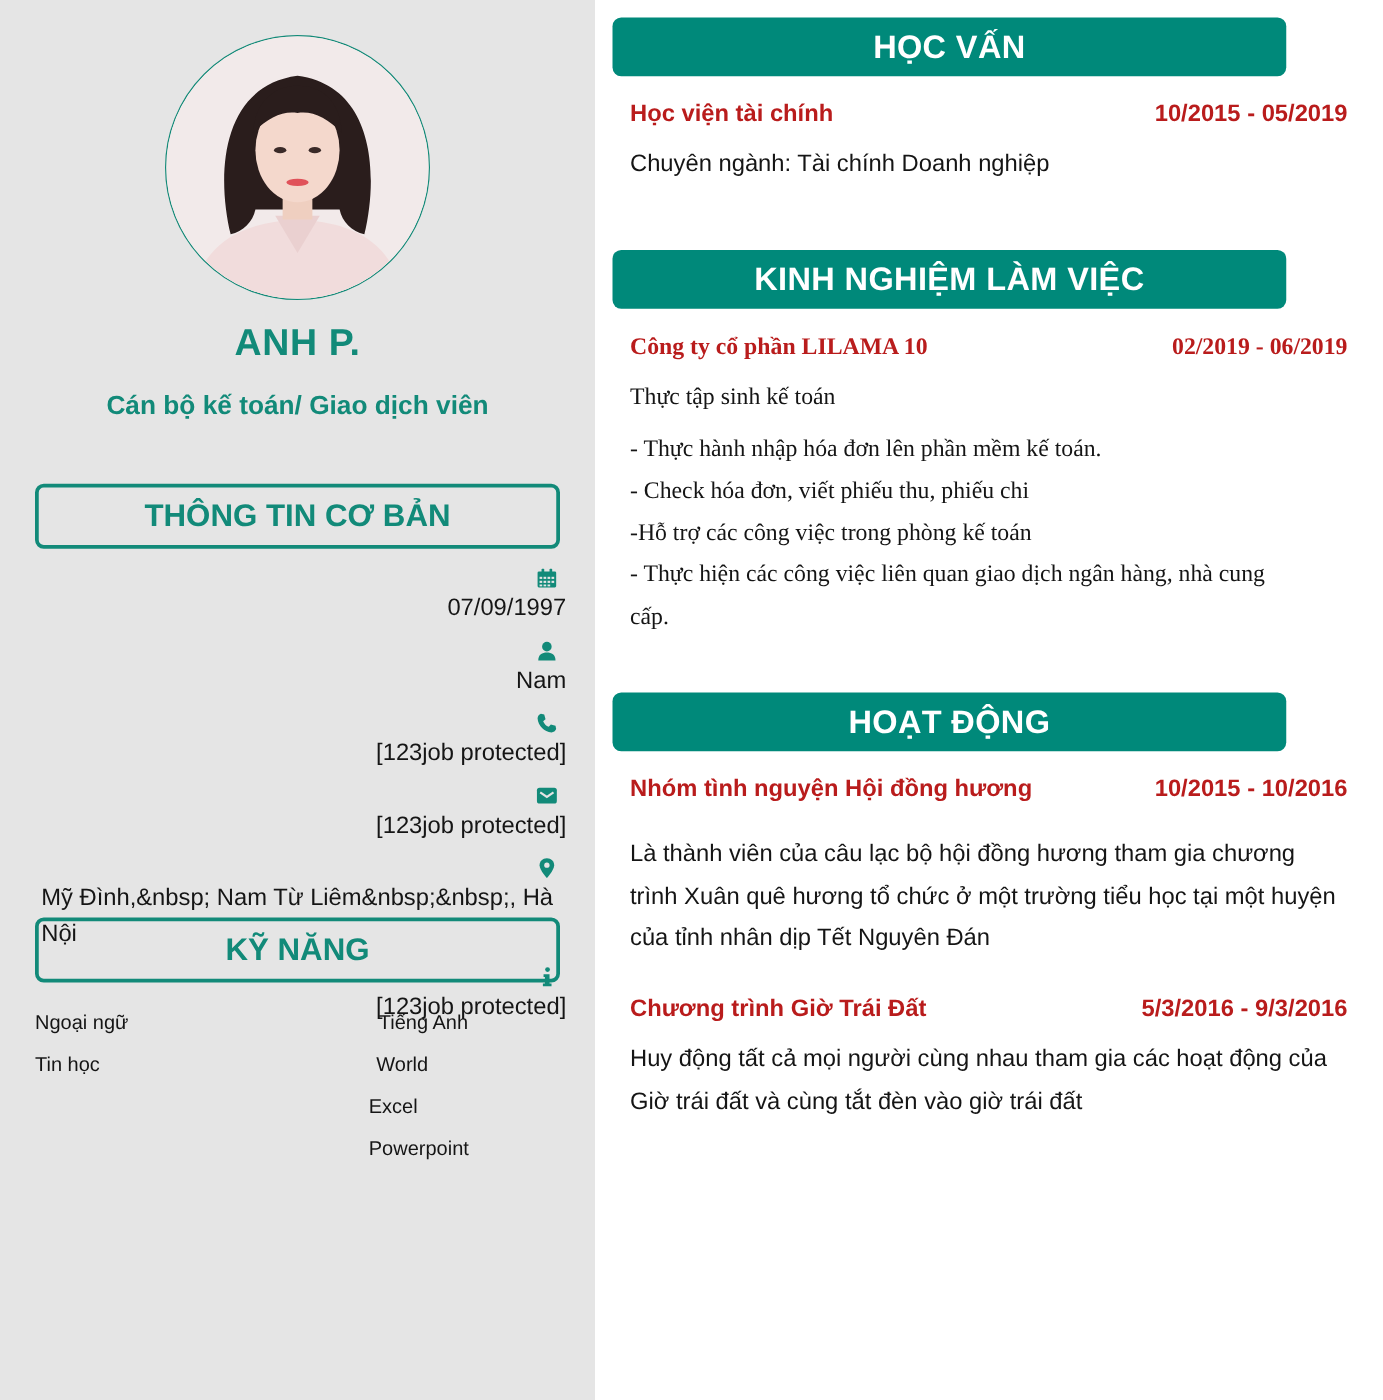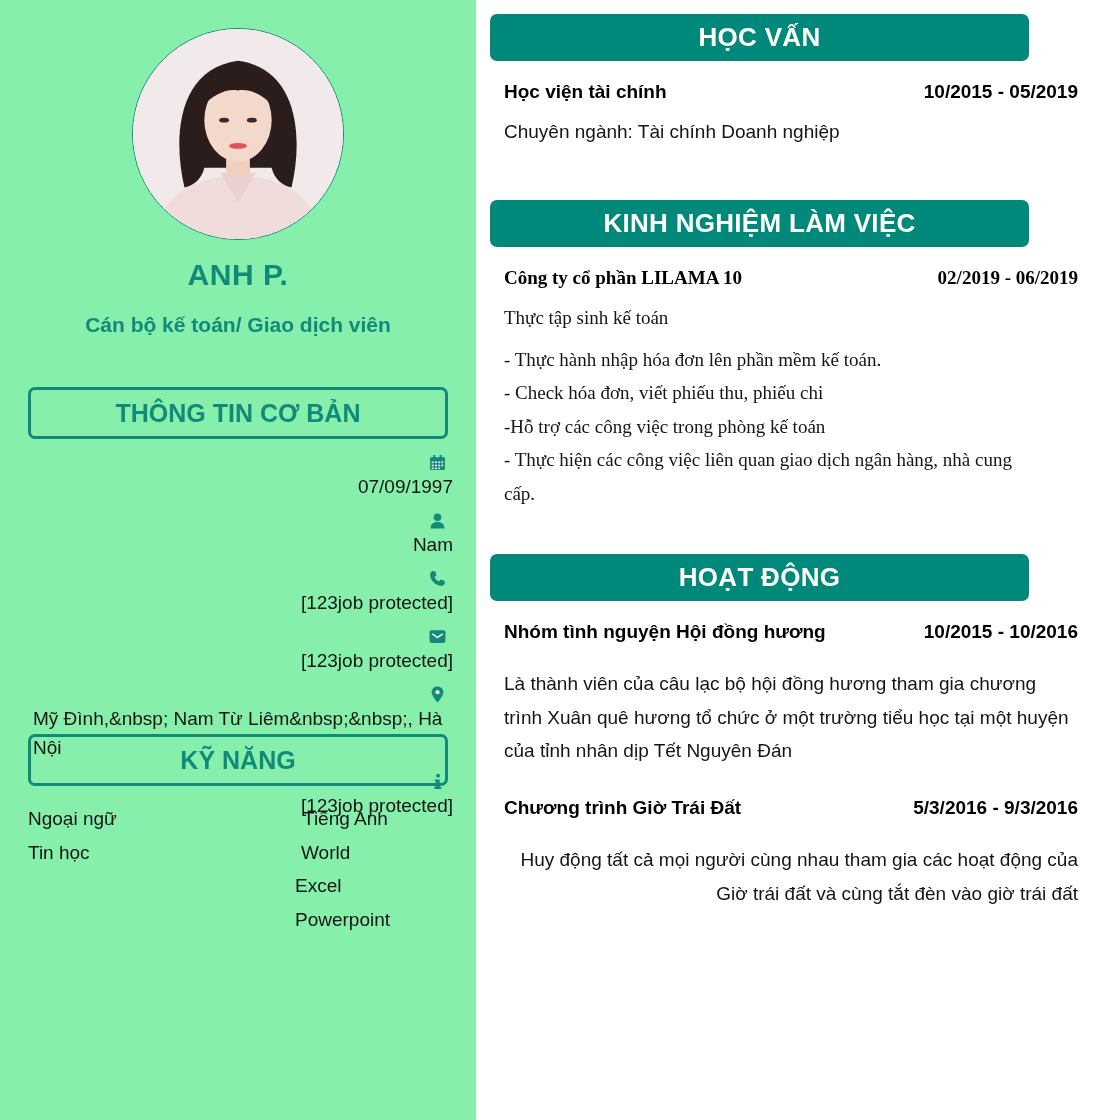--- a/index.html
+++ b/index.html
@@ -1,21 +1,21 @@
 <!DOCTYPE html>
 <html><head>
 <meta charset="utf-8">
 <style>
   * { box-sizing: border-box; margin: 0; padding: 0; }
   html, body { width: 1106px; height: 1120px; background: #ffffff; overflow: hidden; }
   body { font-family: "Liberation Sans", sans-serif; color: #111; position: relative; }
 
   .sidebar {
     position: absolute; left: 0; top: 0; width: 476px; height: 1120px;
-    background: #86efac;
+    background: #e5e5e5;
   }
   .avatar {
     position: absolute; left: 132px; top: 28px; width: 212px; height: 212px;
     border-radius: 50%; border: 1.5px solid #138a78; overflow: hidden;
     background: #f3ecec;
   }
   .avatar svg { width: 100%; height: 100%; display: block; }
 
   .name {
     position: absolute; left: 0; top: 258px; width: 476px; text-align: center;
@@ -38,34 +38,34 @@
     display: flex; align-items: flex-end; font-size: 19px; line-height: 29px;
     color: #151515; margin-bottom: 9px; flex-direction: column;
   }
   .info-item .ico {
     width: 20px; height: 29px; display: flex; align-items: center; justify-content: center;
     margin-right: 6px; flex: 0 0 20px;
   }
   .info-item .ico svg { width: 17px; height: 17px; fill: #128a79; }
   .info-item .txt { flex: 1; }
 
-  .skills { position: absolute; left: 28px; top: 802px; width: 420px; font-size: 19px; color: #151515; }
+  .skills { position: absolute; left: 28px; top: 802px; width: 420px; font-size: 16px; color: #151515; }
   .skill-row { position: relative; height: 33.5px; line-height: 33.5px; }
   .skill-row .k { position: absolute; left: 0; }
   .skill-row .v { position: absolute; }
 
   .main { position: absolute; left: 476px; top: 0; width: 630px; height: 804px; padding-left: 26px; }
   .bar-heading {
     position: absolute; left: 14px; width: 539px; height: 47px;
     background: #00897a; border-radius: 7px; color: #fff;
     display: flex; align-items: center; justify-content: center;
     font-size: 26px; font-weight: bold; letter-spacing: 0.3px;
   }
   .entry { position: absolute; left: 28px; width: 574px; }
-  .entry-head { position: relative; height: 26px; font-size: 19px; font-weight: bold; color: #000000; }
+  .entry-head { position: relative; height: 26px; font-size: 19px; font-weight: bold; color: #b91c1c; }
   .entry-head .org { position: absolute; left: 0; top: 0; }
   .entry-head .date { position: absolute; right: 0; top: 0; }
   .entry-body { font-size: 19px; line-height: 33.5px; color: #151515; }
   .entry-body p { margin: 0; }
 </style>
 </head>
 <body>
 
 <aside class="sidebar">
   <div class="avatar">
@@ -224,17 +224,17 @@
     <div class="entry-body" style="margin-top:20px;">
       <p>Là thành viên của câu lạc bộ hội đồng hương tham gia chương trình Xuân quê hương tổ chức ở một trường tiểu học tại một huyện của tỉnh nhân dịp Tết Nguyên Đán</p>
     </div>
   </div>
 
   <div class="entry" style="top:797px;">
     <div class="entry-head">
       <span class="org">Chương trình Giờ Trái Đất</span>
       <span class="date">5/3/2016 - 9/3/2016</span>
     </div>
-    <div class="entry-body" style="margin-top:20px;text-align:right;">
+    <div class="entry-body" style="margin-top:8px;">
       <p>Huy động tất cả mọi người cùng nhau tham gia các hoạt động của Giờ trái đất và cùng tắt đèn vào giờ trái đất</p>
     </div>
   </div>
 </main>
 
 </body></html>

